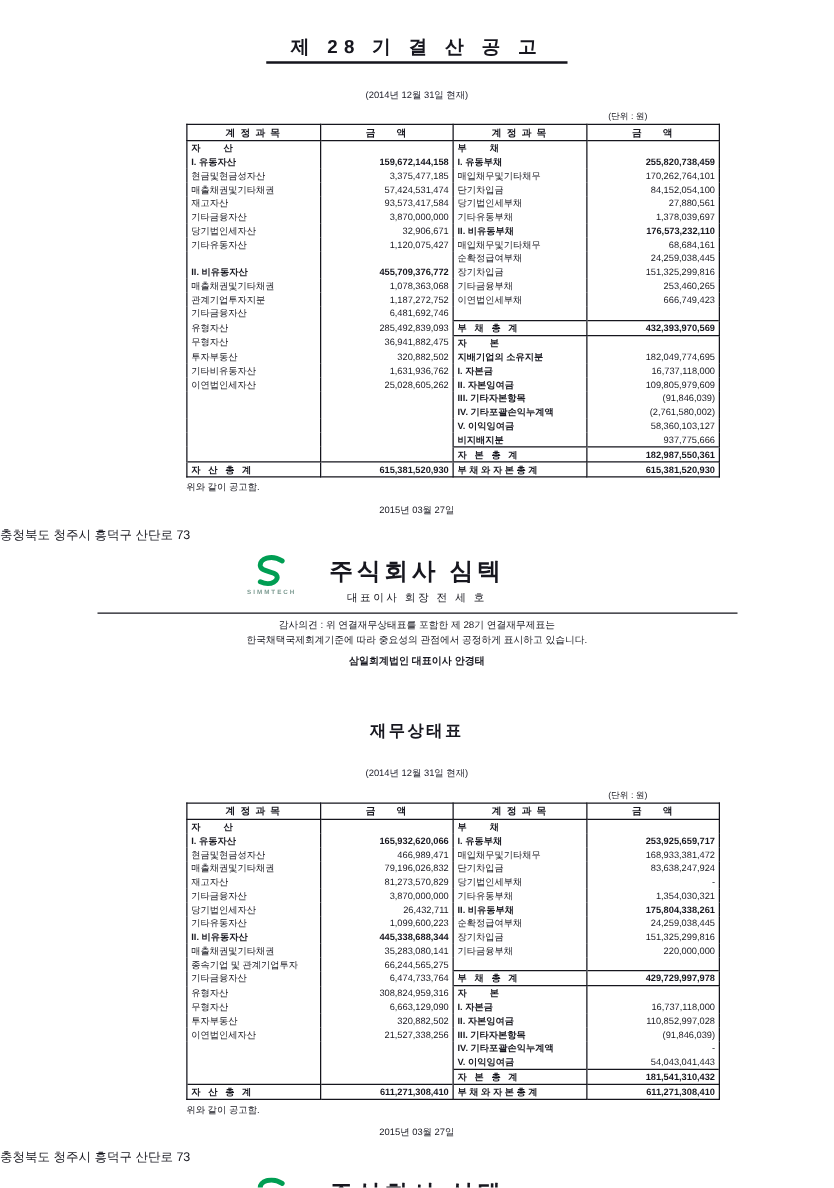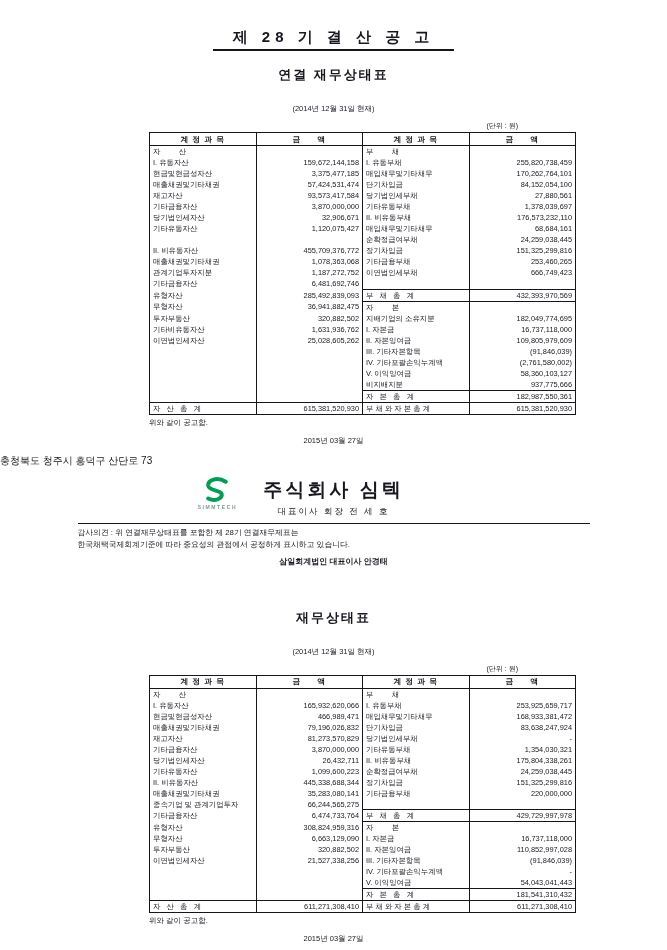--- a/index.html
+++ b/index.html
@@ -24,45 +24,44 @@
   th {
     border:1px solid #15151d; font-size:7.8px; height:13px;
     white-space:pre; font-weight:bold; padding:0; letter-spacing:1px;
   }
   td {
     border-left:1px solid #15151d; border-right:1px solid #15151d;
     font-size:7.4px; height:11px; line-height:11px;
     padding:0 3px; white-space:pre; overflow:hidden;
   }
   td.amt { text-align:right; }
-  td.b, .b { font-weight:normal; }
+  td.b, .b { font-weight:bold; }
   td.tot { border-top:1px solid #15151d; border-bottom:1px solid #15151d; }
   .notice { font-size:7.5px; margin-top:3px; }
   .cdate { text-align:center; font-size:7.5px; margin-top:8px; }
   .addr { text-align:left; font-size:10px; margin-top:8px; }
   .company { position:relative; width:max-content; margin:9px auto 0; text-align:center; }
   .logo { position:absolute; left:-76px; top:0; width:60px; display:flex; flex-direction:column; align-items:center; }
   .logo-caption { font-size:5px; letter-spacing:1.6px; color:#7d9b92; margin-top:0; font-weight:bold; }
   .cname { font-size:19px; font-weight:bold; letter-spacing:3px; }
   .ceo { font-size:8.5px; margin-top:3px; letter-spacing:2px; }
   .audit {
     width:512px; margin:5px auto 0; border-top:1px solid #15151d;
-    padding-top:3px; text-align:left; font-size:7.8px; line-height:1.55;
+    padding-top:3px; text-align:center; font-size:7.8px; line-height:1.55;
   }
   .auditor { text-align:center; font-size:8px; font-weight:bold; margin-top:5px; }
 </style>
 </head>
 <body>
 
 <div class="doc">
 
   <div class="main-title">제 28 기  결 산 공 고</div>
 
   <div class="sec">
-    <div class="stmt-title">연결 재무상태표</div>
     <div class="asof">(2014년 12월 31일 현재)</div>
     <div class="content">
       <div class="unit">(단위 : 원)</div>
       <table>
         <colgroup>
             <col style="width:25%">
             <col style="width:25%">
             <col style="width:25%">
             <col style="width:25%">
           </colgroup>

